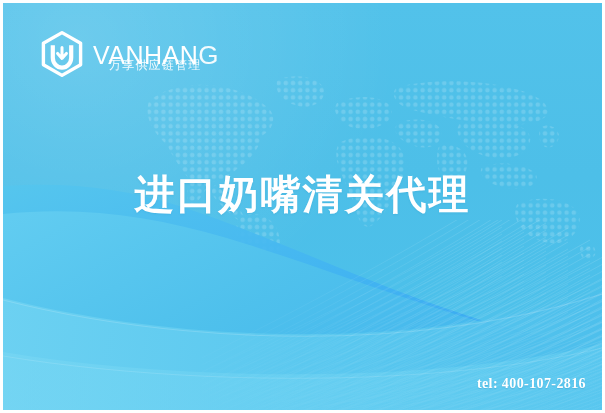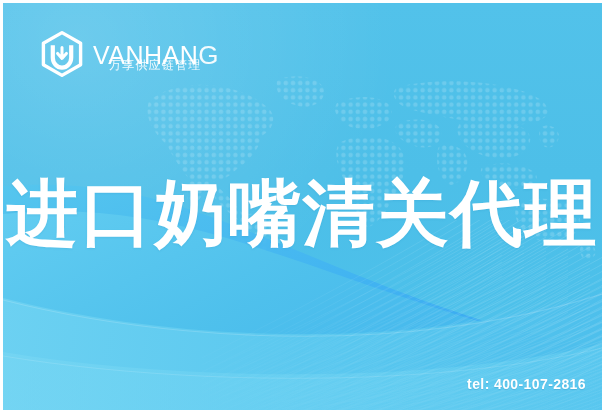--- a/index.html
+++ b/index.html
@@ -123,34 +123,34 @@
 
   
   .headline {
     position: absolute;
     left: 0;
     right: 0;
     top: 168px;
     text-align: center;
     font-family: "DejaVu Sans", "Liberation Sans", sans-serif;
     font-weight: bold;
-    font-size: 72px;
+    font-size: 40px;
     letter-spacing: 2px;
     color: #ffffff;
     line-height: 1.18;
     white-space: nowrap;
     text-shadow: 0 1px 2px rgba(40,140,190,0.18);
   }
 
   
   .tel {
     position: absolute;
     right: 16px;
     bottom: 18px;
-    font-family: Liberation Sans, sans-serif;
+    font-family: Liberation Serif, serif;
     font-weight: bold;
     font-size: 14px;
     letter-spacing: 0.4px;
     color: #ffffff;
     white-space: nowrap;
     text-shadow: 0 1px 1px rgba(30,120,170,0.25);
   }
 </style>
 </head>
 <body>

